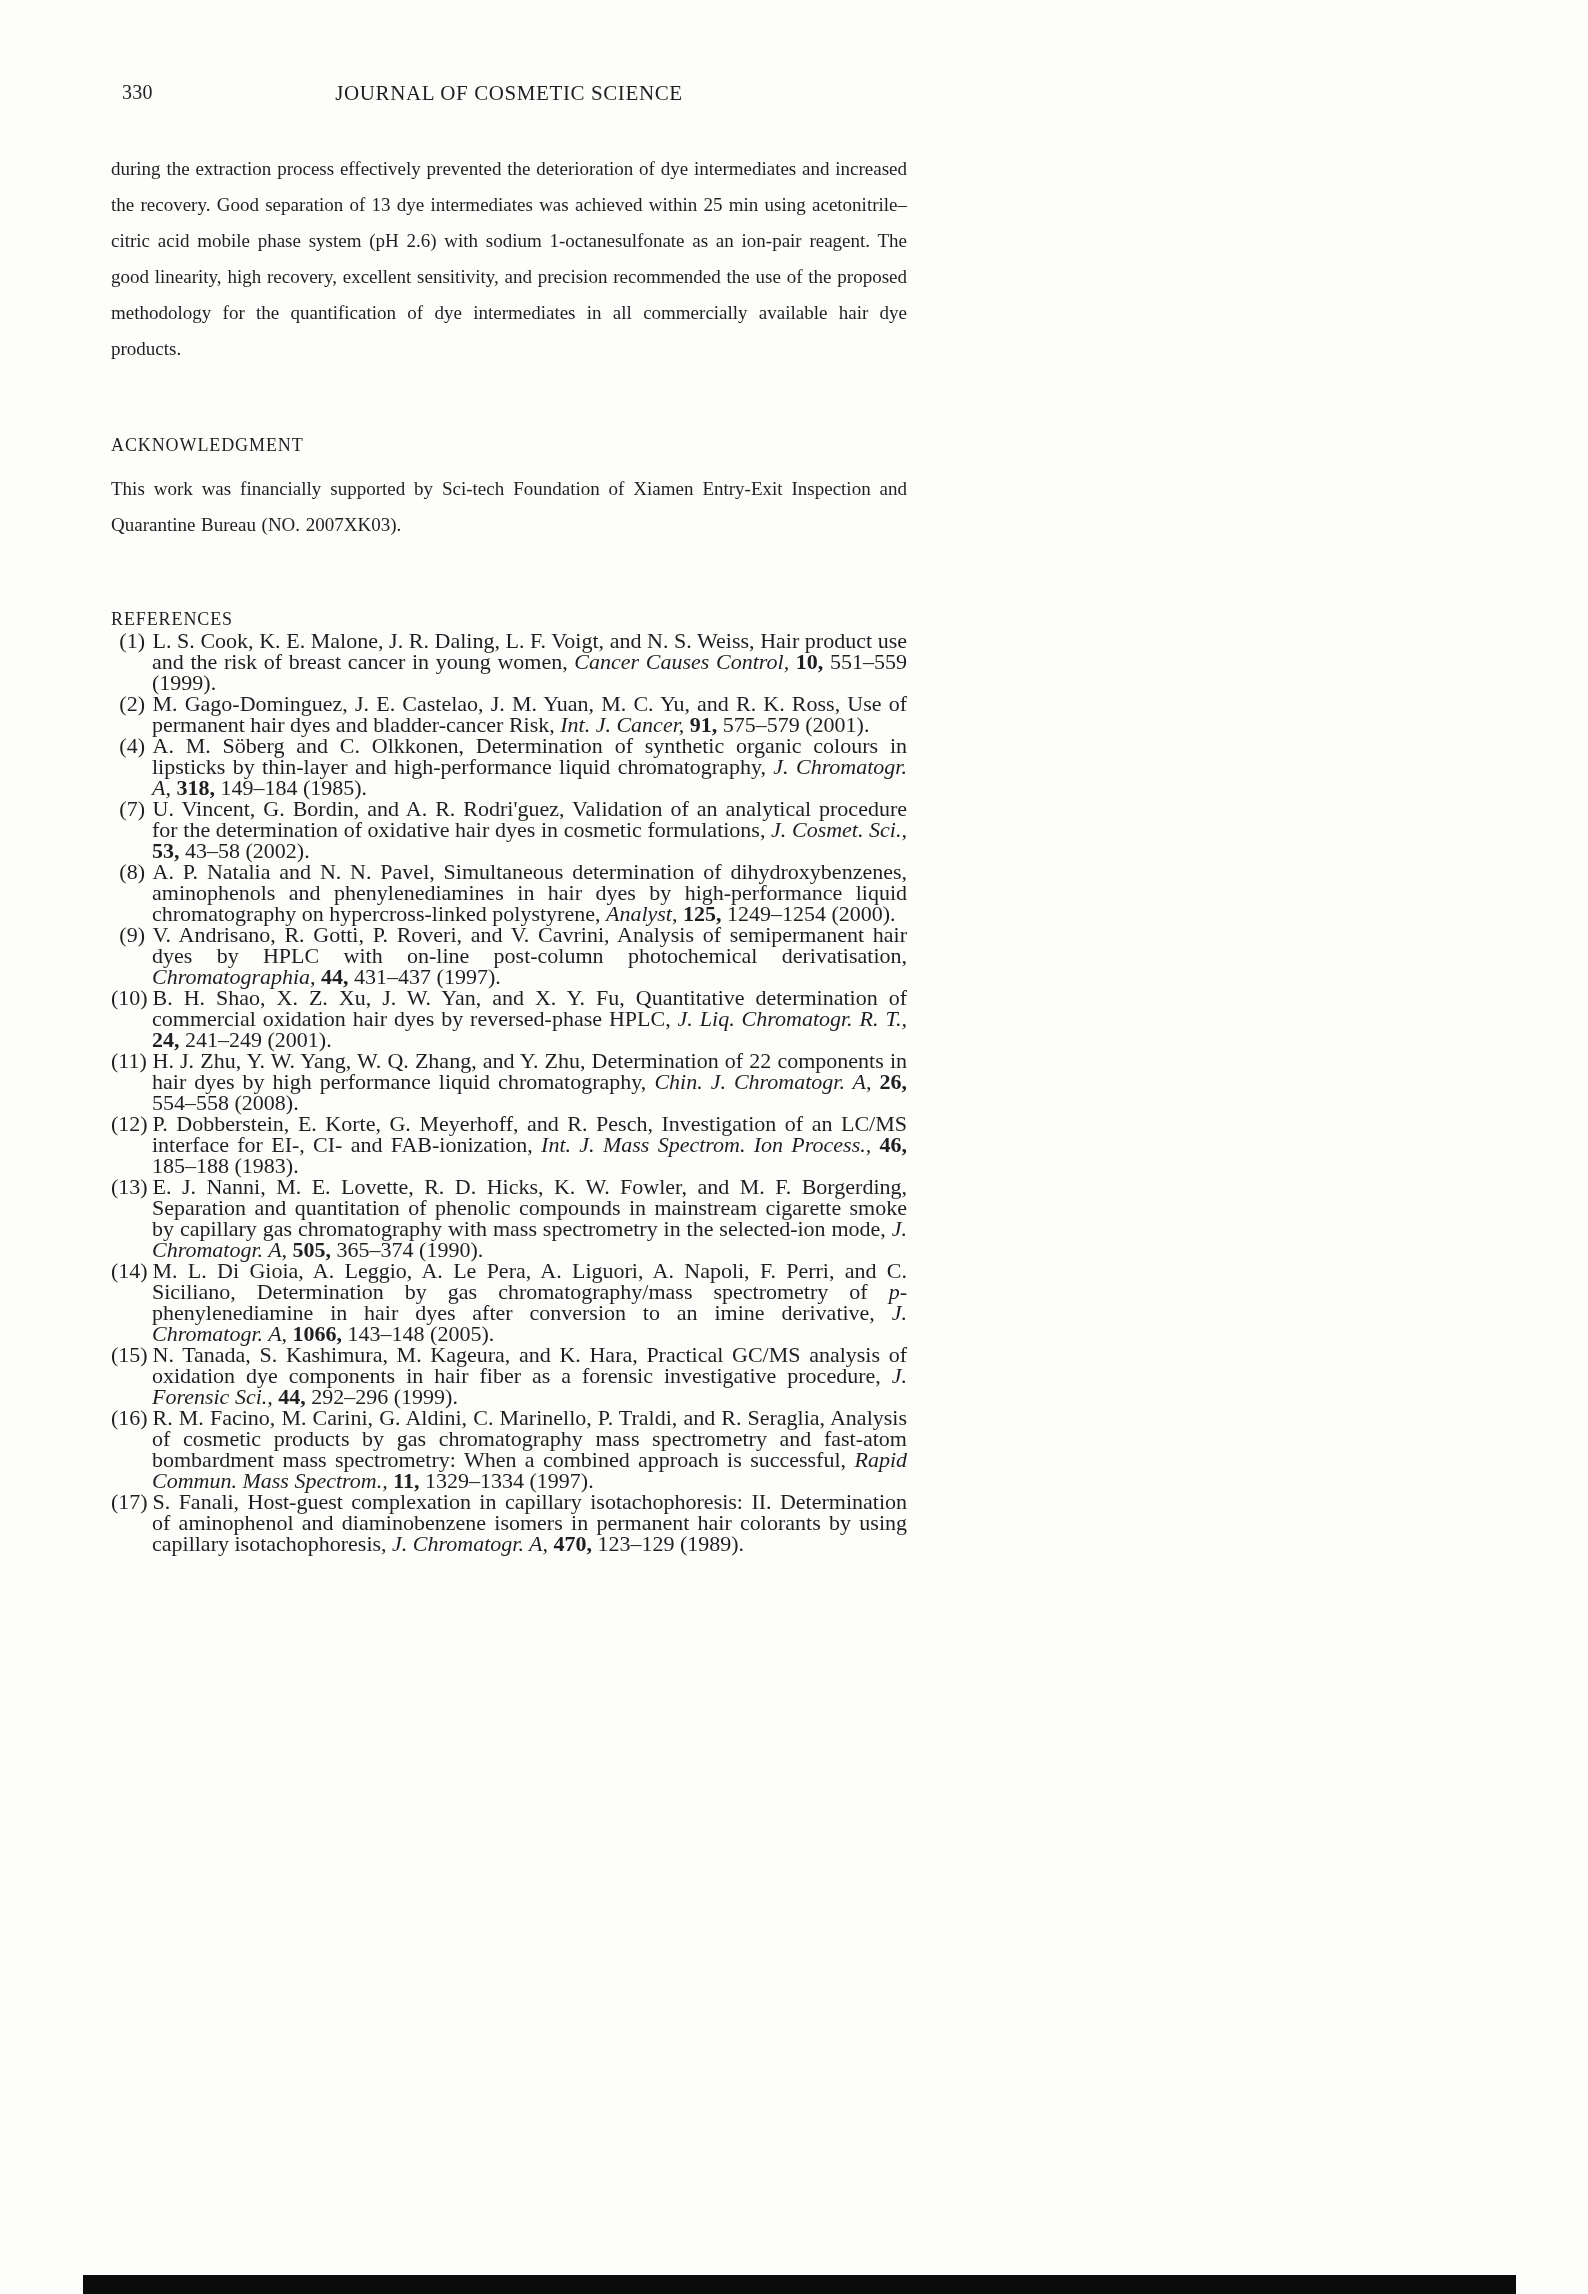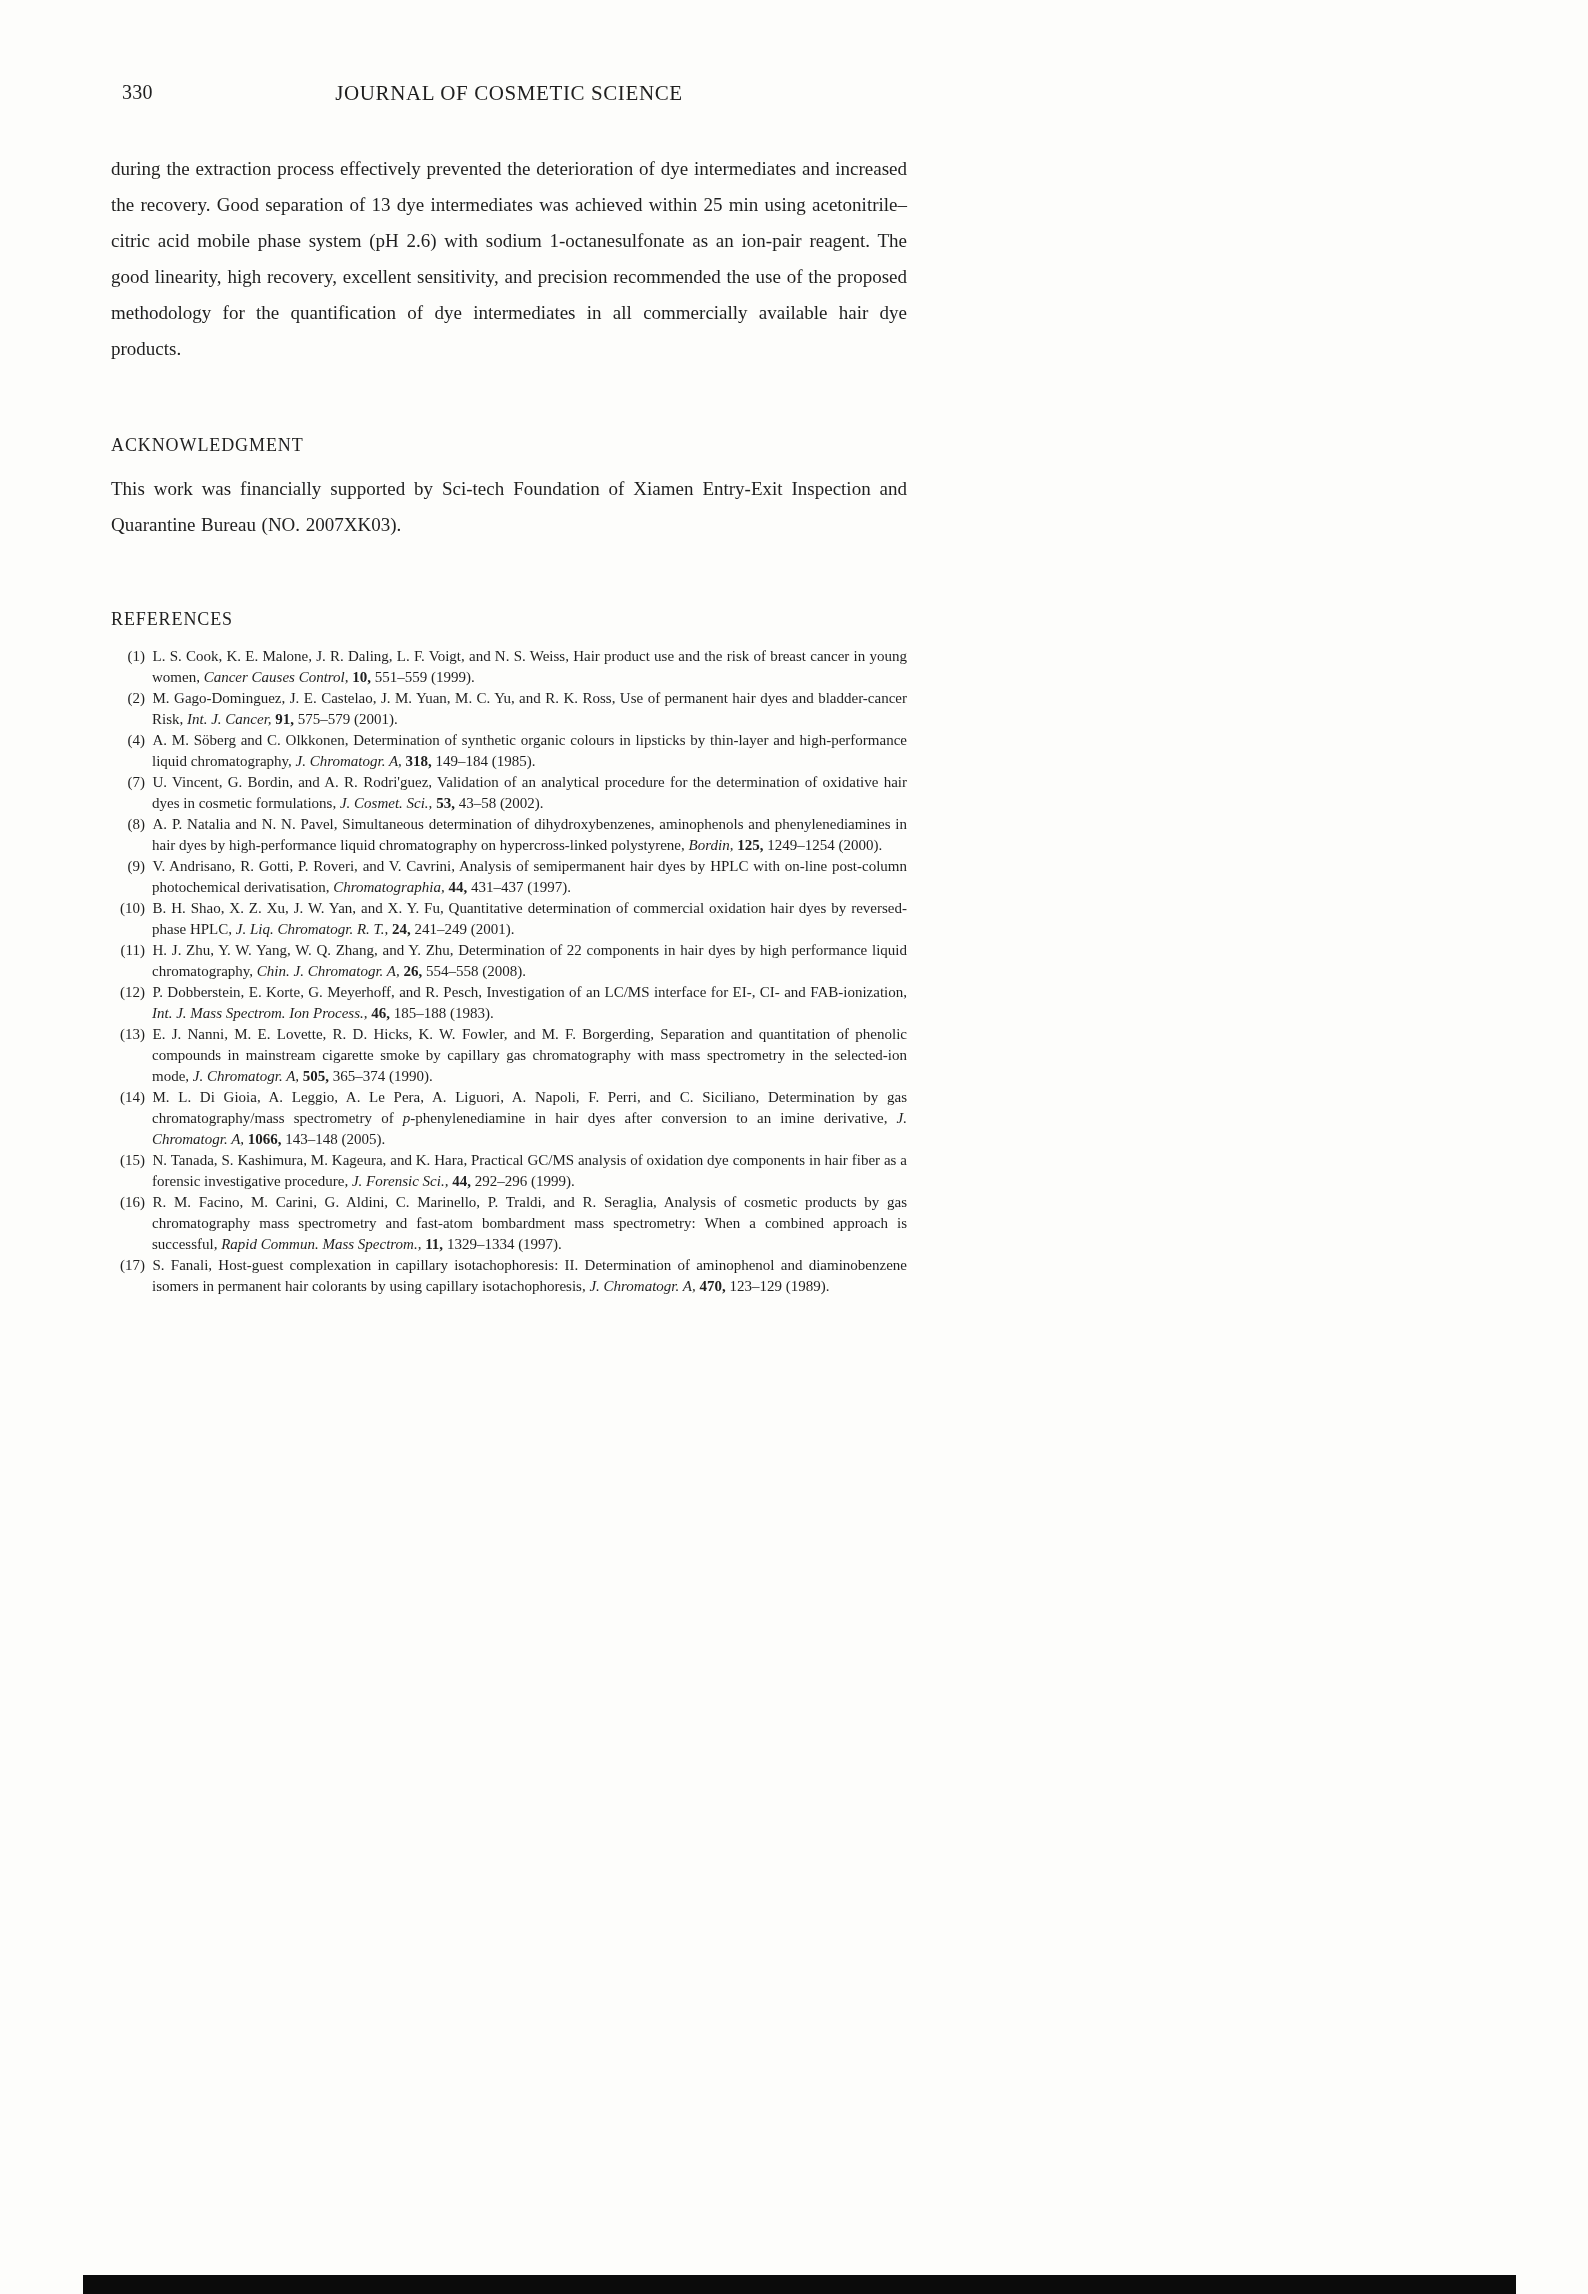--- a/index.html
+++ b/index.html
@@ -58,22 +58,21 @@
   .ack-heading {
     margin-top: 68px;
   }
   .ack-text {
     margin-top: 15px;
   }
   .refs-heading {
     margin-top: 66px;
   }
   .references {
-    margin-top: 16px;
-    font-size: 15px;
+    font-size: 22px;
     line-height: 21px;
   }
   .ref-item {
     padding-left: 41px;
     text-indent: -41px;
     text-align: justify;
   }
   .ref-label {
     display: inline-block;
     width: 34px;
@@ -109,21 +108,21 @@
 
     <p class="body-paragraph ack-text">This work was financially supported by Sci-tech Foundation of Xiamen Entry-Exit Inspection and Quarantine Bureau (NO. 2007XK03).</p>
 
     <h2 class="section-heading refs-heading">REFERENCES</h2>
 
     <div class="references">
         <div class="ref-item"><span class="ref-label">(1)</span><span>L. S. Cook, K. E. Malone, J. R. Daling, L. F. Voigt, and N. S. Weiss, Hair product use and the risk of breast cancer in young women, </span><span class="it">Cancer Causes Control,</span><span> </span><span class="bd">10,</span><span> 551–559 (1999).</span></div>
         <div class="ref-item"><span class="ref-label">(2)</span><span>M. Gago-Dominguez, J. E. Castelao, J. M. Yuan, M. C. Yu, and R. K. Ross, Use of permanent hair dyes and bladder-cancer Risk, </span><span class="it">Int. J. Cancer,</span><span> </span><span class="bd">91,</span><span> 575–579 (2001).</span></div>
         <div class="ref-item"><span class="ref-label">(4)</span><span>A. M. Söberg and C. Olkkonen, Determination of synthetic organic colours in lipsticks by thin-layer and high-performance liquid chromatography, </span><span class="it">J. Chromatogr. A,</span><span> </span><span class="bd">318,</span><span> 149–184 (1985).</span></div>
         <div class="ref-item"><span class="ref-label">(7)</span><span>U. Vincent, G. Bordin, and A. R. Rodri'guez, Validation of an analytical procedure for the determination of oxidative hair dyes in cosmetic formulations, </span><span class="it">J. Cosmet. Sci.,</span><span> </span><span class="bd">53,</span><span> 43–58 (2002).</span></div>
-        <div class="ref-item"><span class="ref-label">(8)</span><span>A. P. Natalia and N. N. Pavel, Simultaneous determination of dihydroxybenzenes, aminophenols and phenylenediamines in hair dyes by high-performance liquid chromatography on hypercross-linked polystyrene, </span><span class="it">Bordin,</span><span> </span><span class="bd">125,</span><span> 1249–1254 (2000).</span></div>
+        <div class="ref-item"><span class="ref-label">(8)</span><span>A. P. Natalia and N. N. Pavel, Simultaneous determination of dihydroxybenzenes, aminophenols and phenylenediamines in hair dyes by high-performance liquid chromatography on hypercross-linked polystyrene, </span><span class="it">Analyst,</span><span> </span><span class="bd">125,</span><span> 1249–1254 (2000).</span></div>
         <div class="ref-item"><span class="ref-label">(9)</span><span>V. Andrisano, R. Gotti, P. Roveri, and V. Cavrini, Analysis of semipermanent hair dyes by HPLC with on-line post-column photochemical derivatisation, </span><span class="it">Chromatographia,</span><span> </span><span class="bd">44,</span><span> 431–437 (1997).</span></div>
         <div class="ref-item"><span class="ref-label">(10)</span><span>B. H. Shao, X. Z. Xu, J. W. Yan, and X. Y. Fu, Quantitative determination of commercial oxidation hair dyes by reversed-phase HPLC, </span><span class="it">J. Liq. Chromatogr. R. T.,</span><span> </span><span class="bd">24,</span><span> 241–249 (2001).</span></div>
         <div class="ref-item"><span class="ref-label">(11)</span><span>H. J. Zhu, Y. W. Yang, W. Q. Zhang, and Y. Zhu, Determination of 22 components in hair dyes by high performance liquid chromatography, </span><span class="it">Chin. J. Chromatogr. A,</span><span> </span><span class="bd">26,</span><span> 554–558 (2008).</span></div>
         <div class="ref-item"><span class="ref-label">(12)</span><span>P. Dobberstein, E. Korte, G. Meyerhoff, and R. Pesch, Investigation of an LC/MS interface for EI-, CI- and FAB-ionization, </span><span class="it">Int. J. Mass Spectrom. Ion Process.,</span><span> </span><span class="bd">46,</span><span> 185–188 (1983).</span></div>
         <div class="ref-item"><span class="ref-label">(13)</span><span>E. J. Nanni, M. E. Lovette, R. D. Hicks, K. W. Fowler, and M. F. Borgerding, Separation and quantitation of phenolic compounds in mainstream cigarette smoke by capillary gas chromatography with mass spectrometry in the selected-ion mode, </span><span class="it">J. Chromatogr. A,</span><span> </span><span class="bd">505,</span><span> 365–374 (1990).</span></div>
         <div class="ref-item"><span class="ref-label">(14)</span><span>M. L. Di Gioia, A. Leggio, A. Le Pera, A. Liguori, A. Napoli, F. Perri, and C. Siciliano, Determination by gas chromatography/mass spectrometry of </span><span class="it">p</span><span>-phenylenediamine in hair dyes after conversion to an imine derivative, </span><span class="it">J. Chromatogr. A,</span><span> </span><span class="bd">1066,</span><span> 143–148 (2005).</span></div>
         <div class="ref-item"><span class="ref-label">(15)</span><span>N. Tanada, S. Kashimura, M. Kageura, and K. Hara, Practical GC/MS analysis of oxidation dye components in hair fiber as a forensic investigative procedure, </span><span class="it">J. Forensic Sci.,</span><span> </span><span class="bd">44,</span><span> 292–296 (1999).</span></div>
         <div class="ref-item"><span class="ref-label">(16)</span><span>R. M. Facino, M. Carini, G. Aldini, C. Marinello, P. Traldi, and R. Seraglia, Analysis of cosmetic products by gas chromatography mass spectrometry and fast-atom bombardment mass spectrometry: When a combined approach is successful, </span><span class="it">Rapid Commun. Mass Spectrom.,</span><span> </span><span class="bd">11,</span><span> 1329–1334 (1997).</span></div>
         <div class="ref-item"><span class="ref-label">(17)</span><span>S. Fanali, Host-guest complexation in capillary isotachophoresis: II. Determination of aminophenol and diaminobenzene isomers in permanent hair colorants by using capillary isotachophoresis, </span><span class="it">J. Chromatogr. A,</span><span> </span><span class="bd">470,</span><span> 123–129 (1989).</span></div>
       </div>

